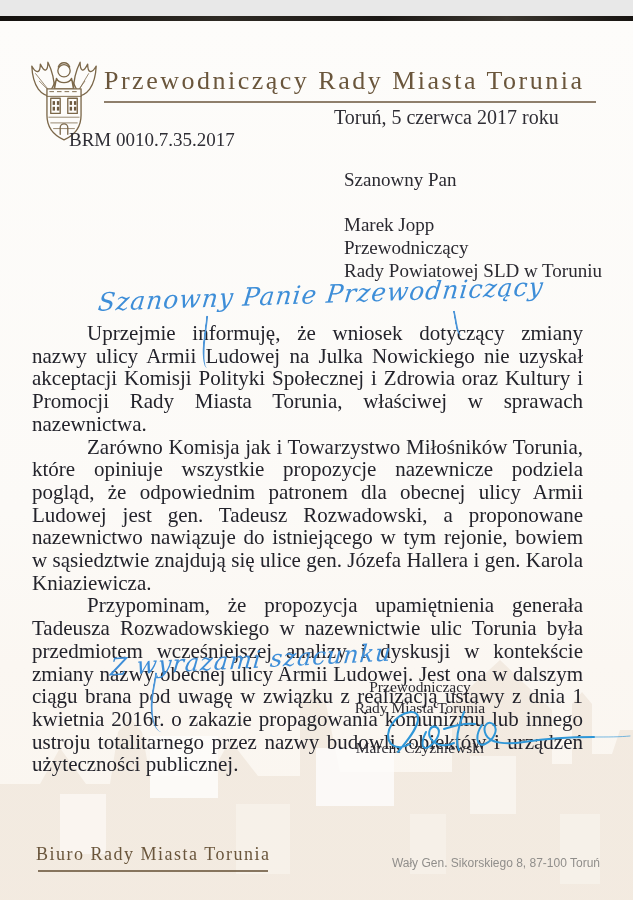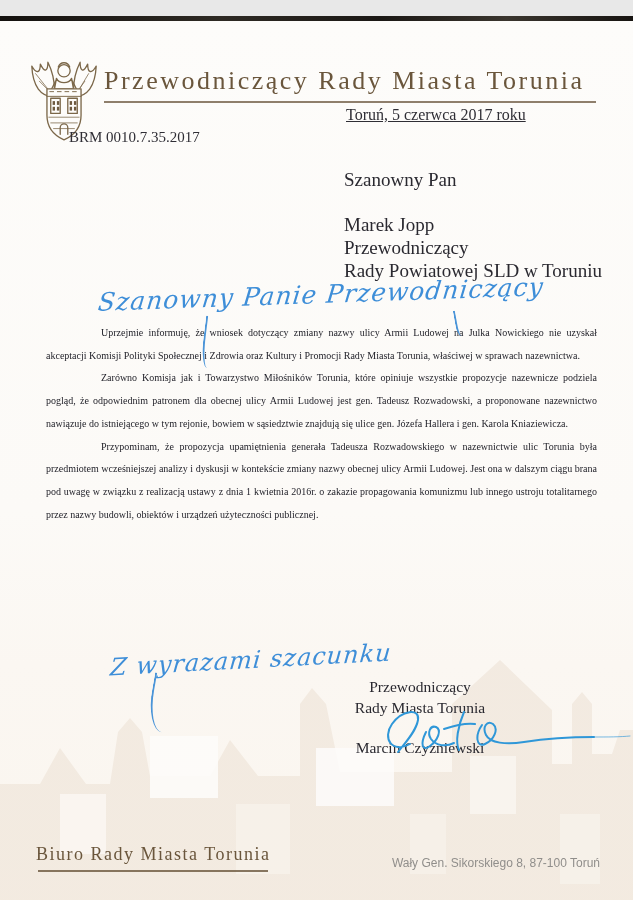--- a/index.html
+++ b/index.html
@@ -12,35 +12,35 @@
     font-family:"Liberation Serif",serif;
     color:#26262e;
   }
   .scan-edge{position:absolute;top:0;left:0;width:633px;height:5px;
     background:linear-gradient(90deg,#14110e 0%,#2e2a24 35%,#1b1815 60%,#3a352e 80%,#171411 100%);}
   .watermark{position:absolute;left:0;top:628px;width:633px;height:272px;z-index:0;}
   .abs{position:absolute;z-index:2;}
 
   .letterhead-title{left:104px;top:50px;font-size:26px;letter-spacing:2.5px;color:#6a563c;white-space:nowrap;}
   .letterhead-rule{left:104px;top:85px;width:492px;height:2px;background:#6a563c;opacity:.75;}
-  .letter-date{left:346px;top:90px;font-size:16px;color:#2f2e35;text-decoration:underline;}
-  .reference{left:69px;top:113px;font-size:15px;color:#2f2e35;}
+  .letter-date{left:334px;top:90px;font-size:20px;color:#2f2e35;}
+  .reference{left:69px;top:113px;font-size:19px;color:#2f2e35;}
 
   .recipient{left:344px;top:152px;font-size:19px;line-height:23px;color:#2a2930;}
   .recipient .gap{height:22px;}
 
   .hw{font-family:"DejaVu Serif",serif;font-style:italic;color:#3e8ed8;white-space:nowrap;z-index:3;}
   .greeting{left:98px;top:264px;font-size:25px;transform:rotate(-2deg) skewX(-8deg);letter-spacing:1px;}
   .closing{left:110px;top:630px;font-size:24px;transform:rotate(-3deg) skewX(-8deg);letter-spacing:1px;}
   .ink-mark{position:absolute;z-index:3;border-left:2px solid #4a94d8;background:none;}
   .mark-1{left:203px;top:300px;height:52px;width:10px;border-radius:0 0 0 60%;transform:rotate(7deg);}
   .mark-2{left:455px;top:294px;height:26px;width:6px;border-radius:0 0 0 50%;transform:rotate(-10deg);}
   .mark-3{left:150px;top:658px;height:58px;width:22px;border-radius:0 0 0 70%;transform:rotate(10deg);}
 
-  .letter-body{left:46px;top:306px;width:551px;font-size:10px;line-height:22.7px;
+  .letter-body{left:32px;top:306px;width:551px;font-size:21px;line-height:22.7px;
     text-align:justify;color:#23232b;}
   .letter-body p{margin:0;text-indent:55px;}
 
   .sig-line{font-size:15.5px;color:#2a2930;text-align:center;}
   .sig-t1{left:340px;top:662px;width:160px;}
   .sig-t2{left:332px;top:683px;width:176px;}
   .sig-name{left:330px;top:723px;width:180px;}
   .sig-scribble{left:380px;top:690px;z-index:3;}
 
   .footer-office{left:36px;top:828px;font-size:18px;letter-spacing:1.5px;color:#6a563c;white-space:nowrap;text-align:right;}

